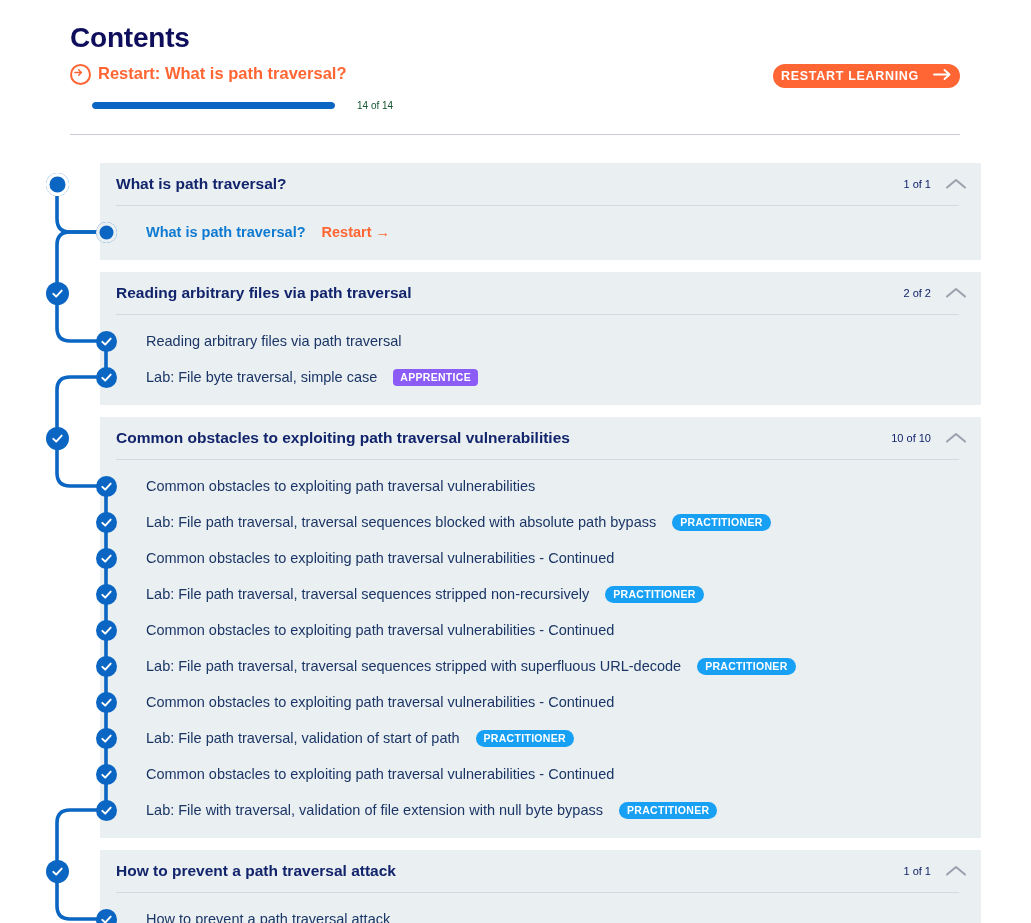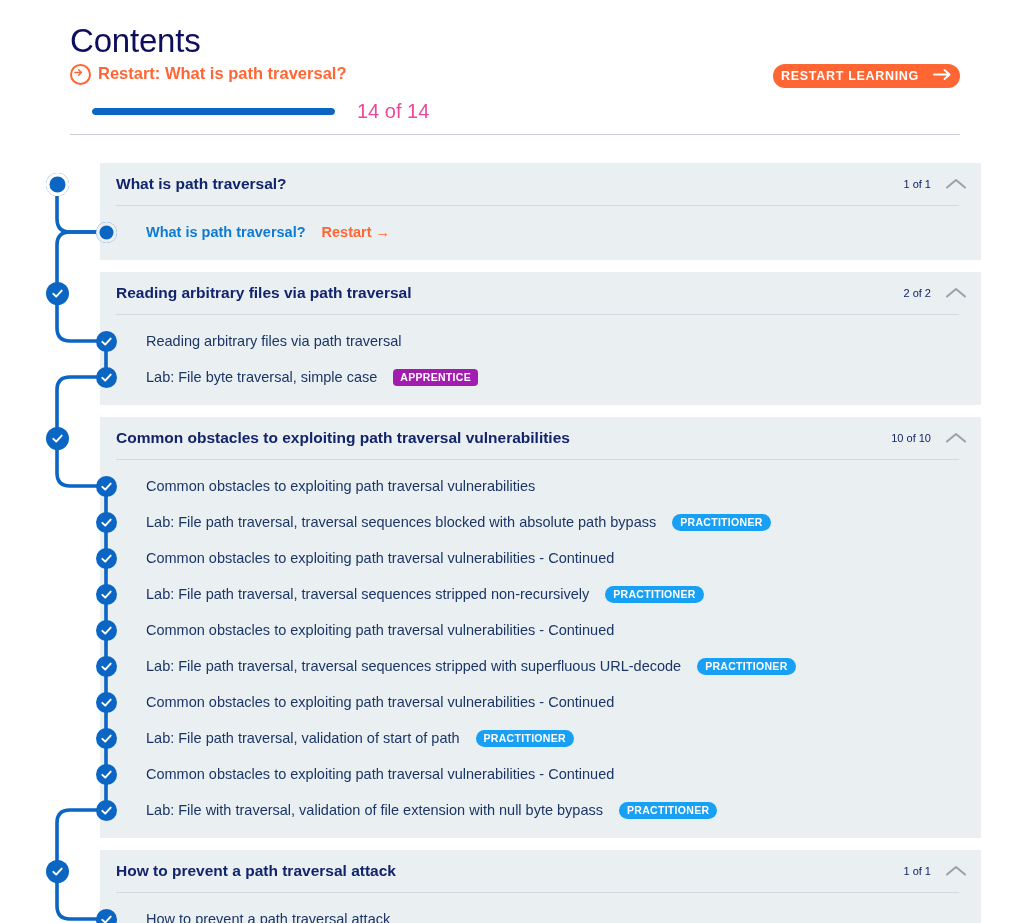--- a/index.html
+++ b/index.html
@@ -21,22 +21,22 @@
     width: 1031px;
     height: 923px;
   }
 
   
   .header { position: absolute; left: 0; top: 0; width: 1031px; }
 
   .page-title {
     position: absolute;
     left: 70px; top: 22px;
-    font-size: 33px;
-    font-weight: normal;
+    font-size: 28px;
+    font-weight: bold;
     color: #0e0e5c;
     letter-spacing: -0.2px;
   }
 
   .restart-line {
     position: absolute;
     left: 70px; top: 64px;
     display: flex;
     align-items: flex-start;
     gap: 7px;
@@ -68,22 +68,22 @@
     border-radius: 4px;
     overflow: hidden;
   }
   .progress-fill {
     height: 100%;
     background: #0a66c2;
     border-radius: 4px;
   }
   .progress-label {
     margin-left: 22px;
-    font-size: 20px;
-    color: #ec4899;
+    font-size: 10px;
+    color: #14532d;
   }
 
   .restart-btn {
     position: absolute;
     left: 773px; top: 64px;
     width: 187px; height: 24px;
     background: #ff6633;
     border: none;
     border-radius: 21px;
     color: #ffffff;
@@ -185,21 +185,21 @@
     margin-left: 16px;
     padding: 2px 7px 3px 7px;
     border-radius: 4px;
     font-size: 10.5px;
     font-weight: bold;
     color: #ffffff;
     letter-spacing: 0.3px;
     vertical-align: middle;
     white-space: nowrap;
   }
-  .badge.apprentice { background: #a21caf; }
+  .badge.apprentice { background: #8b5cf6; }
   .badge.practitioner { background: #18a0f5; border-radius: 9px; padding: 2px 8px 3px 8px; }
 
   
   .connectors {
     position: absolute;
     left: 0; top: 0;
     width: 1031px; height: 923px;
     pointer-events: none;
   }
   .marker {

